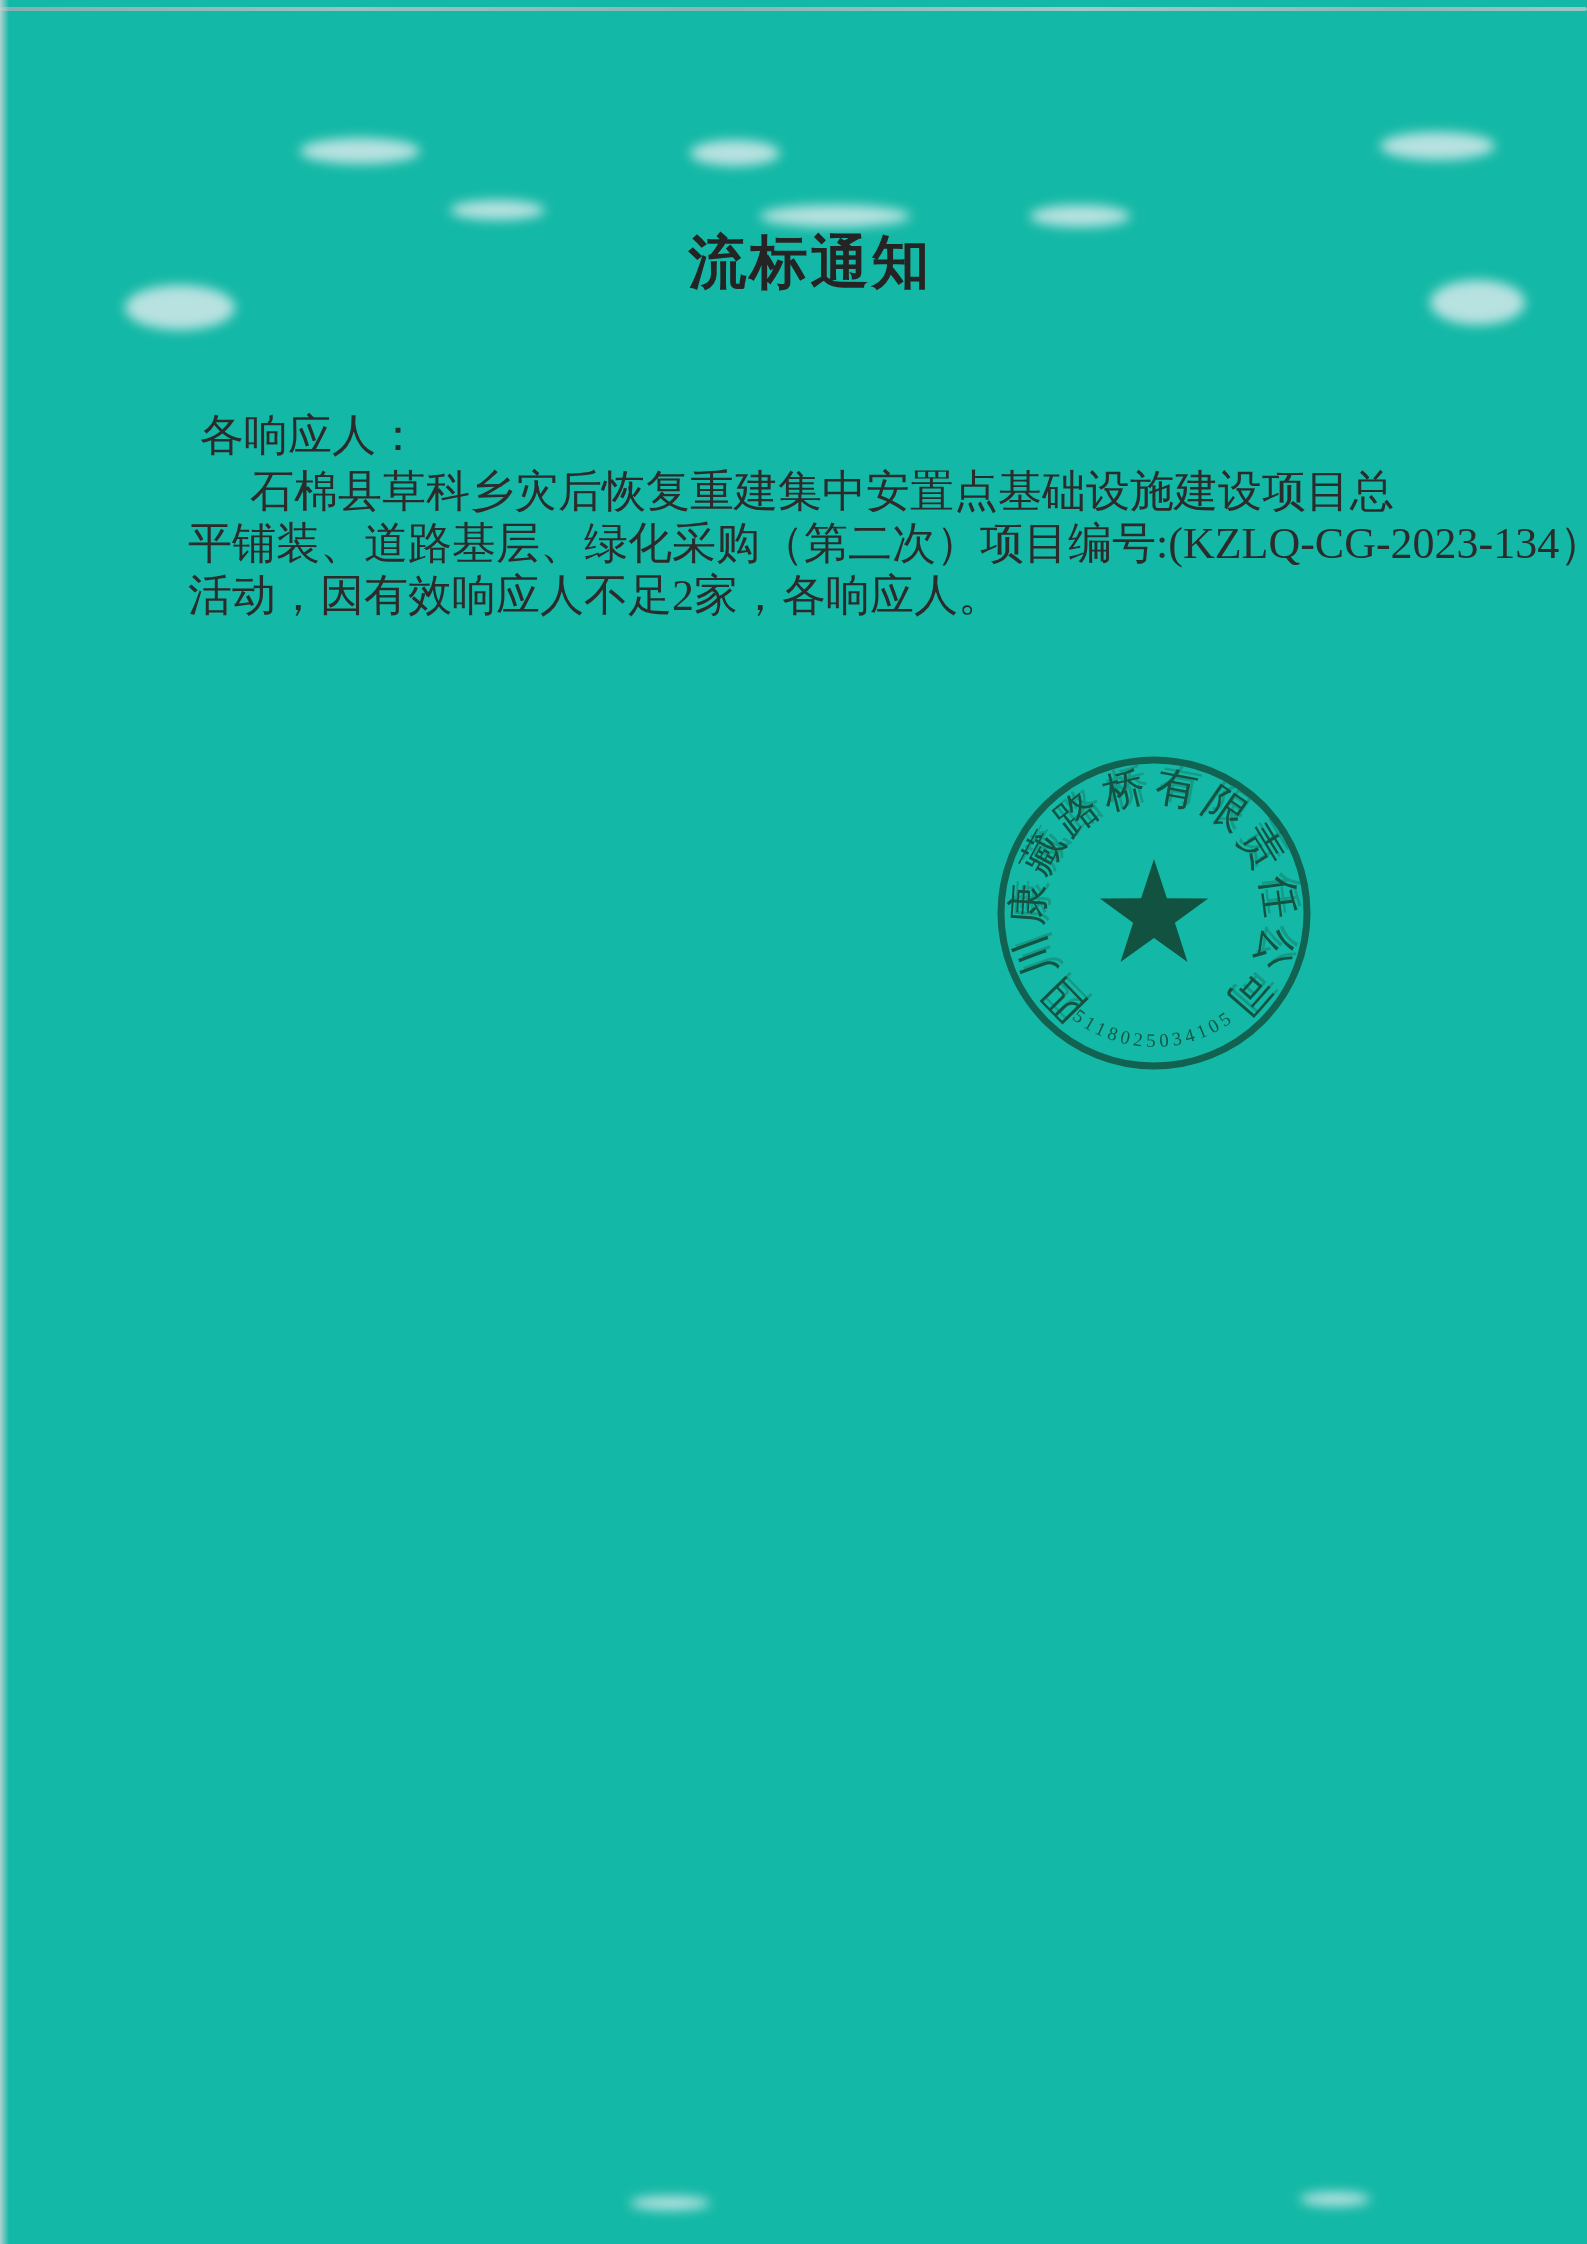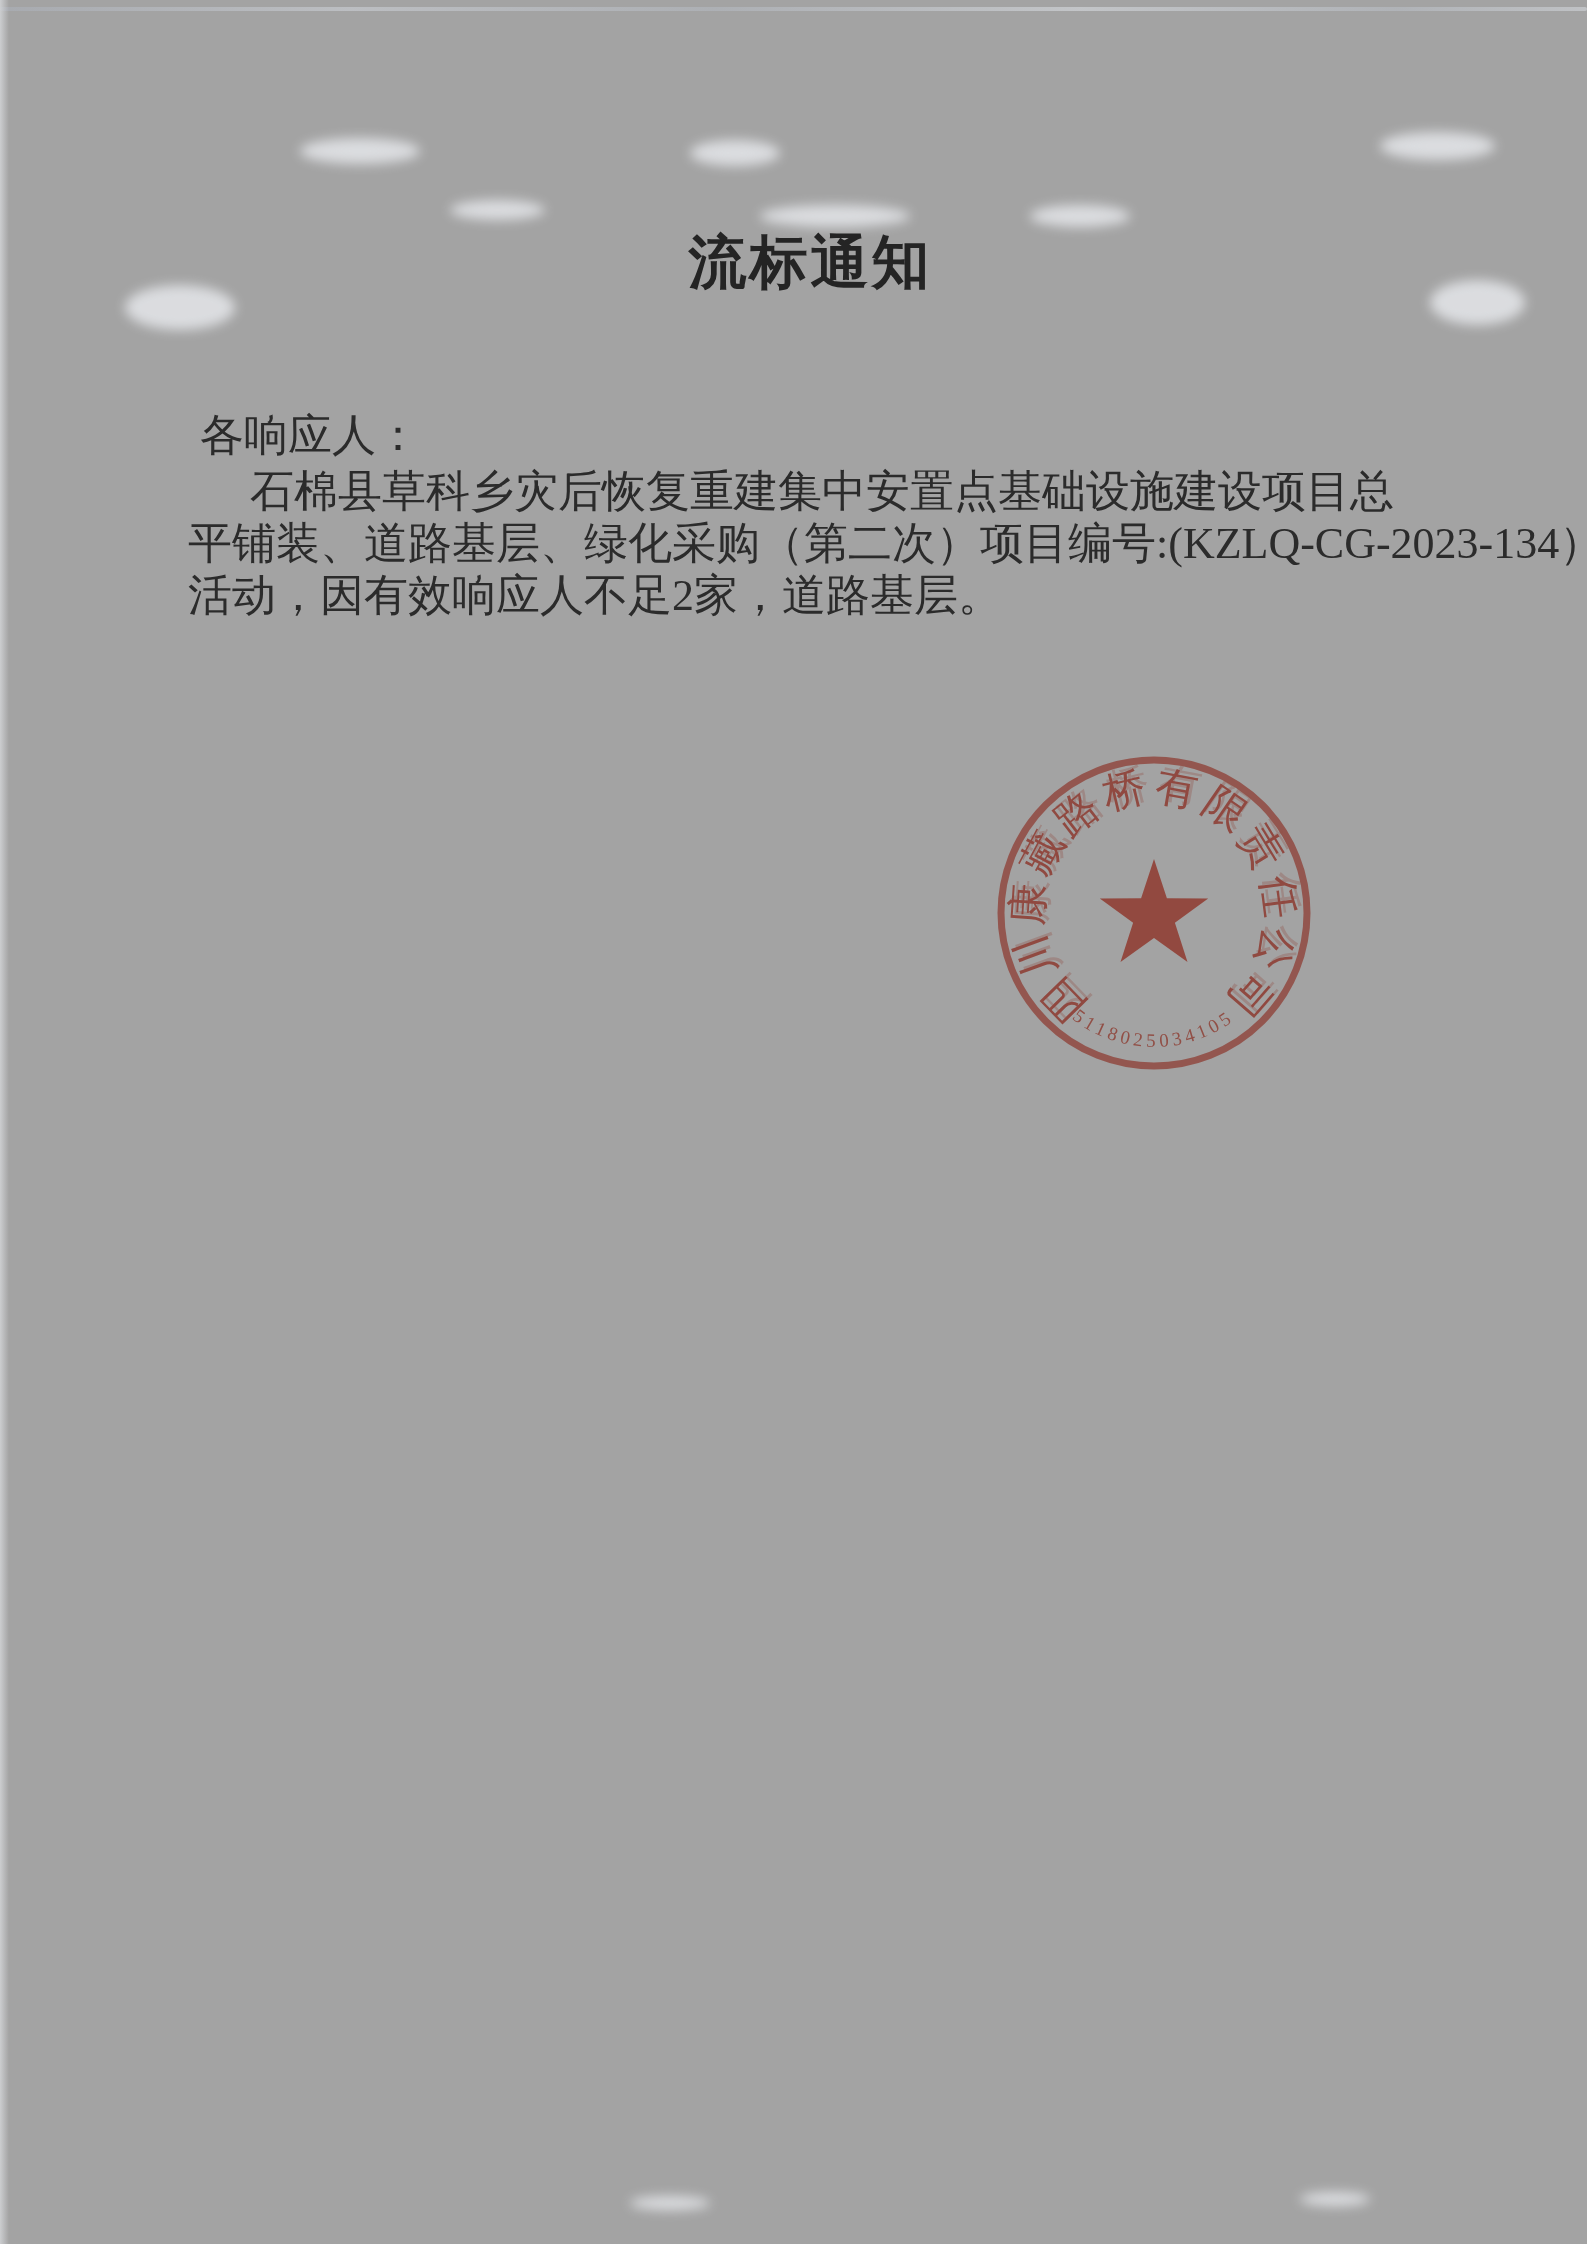--- a/index.html
+++ b/index.html
@@ -4,21 +4,21 @@
 <style>
   html, body {
     margin: 0;
     padding: 0;
     background: #ffffff;
   }
   .page {
     position: relative;
     width: 1587px;
     height: 2244px;
-    background: #a3a3a3;
+    background: #14b8a6;
     overflow: hidden;
     font-family: "Liberation Serif", "DejaVu Serif", serif;
     color: #2b2b2b;
   }
   
   .scan-top-edge {
     position: absolute;
     top: 7px; left: 0;
     width: 100%; height: 4px;
     background: linear-gradient(90deg,#a9adb4 0%,#c4c7cc 22%,#b0b4ba 45%,#cdd0d4 68%,#b4b8be 88%,#c9ccd0 100%);
@@ -114,21 +114,21 @@
   <div class="smudge" style="top:285px;left:125px;width:110px;height:45px;"></div>
   <div class="smudge" style="top:2196px;left:630px;width:80px;height:14px;"></div>
   <div class="smudge" style="top:2192px;left:1300px;width:70px;height:14px;"></div>
 
   <div class="doc-title">流标通知</div>
 
   <div class="salutation">各响应人：</div>
 
   <div class="body-line body-line-1">石棉县草科乡灾后恢复重建集中安置点基础设施建设项目总</div>
   <div class="body-line body-line-2">平铺装、道路基层、绿化采购（第二次）项目编号:(KZLQ-CG-2023-134）</div>
-  <div class="body-line body-line-3">活动，因有效响应人不足2家，道路基层。</div>
+  <div class="body-line body-line-3">活动，因有效响应人不足2家，各响应人。</div>
 
 
   <svg class="seal" viewBox="0 0 340 340">
     <defs>
       <path id="sealArcTop" d="M 105.8 261.7 A 112 112 0 1 1 234.2 261.7" fill="none"></path>
       <path id="sealArcBottom" d="M 87.5 275.6 A 134 134 0 0 0 252.5 275.6" fill="none"></path>
     </defs>
 
     <circle cx="170" cy="170" r="153" fill="none" stroke="#dc5848" stroke-width="7" opacity="0.82"></circle>
 

